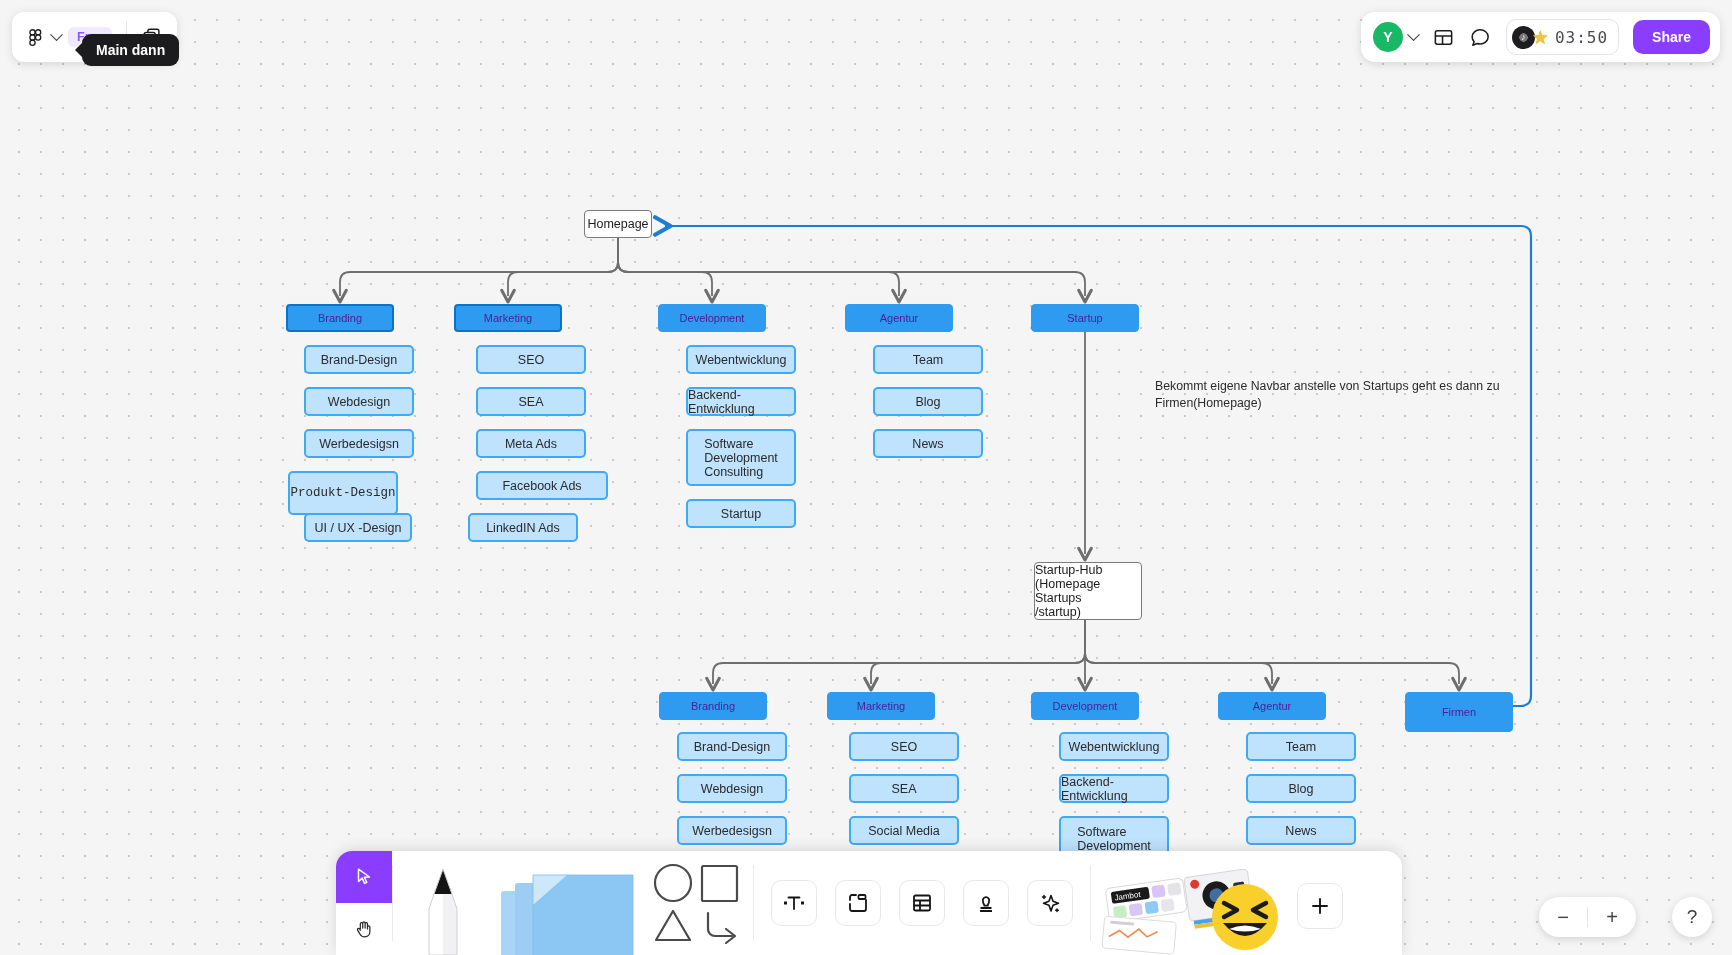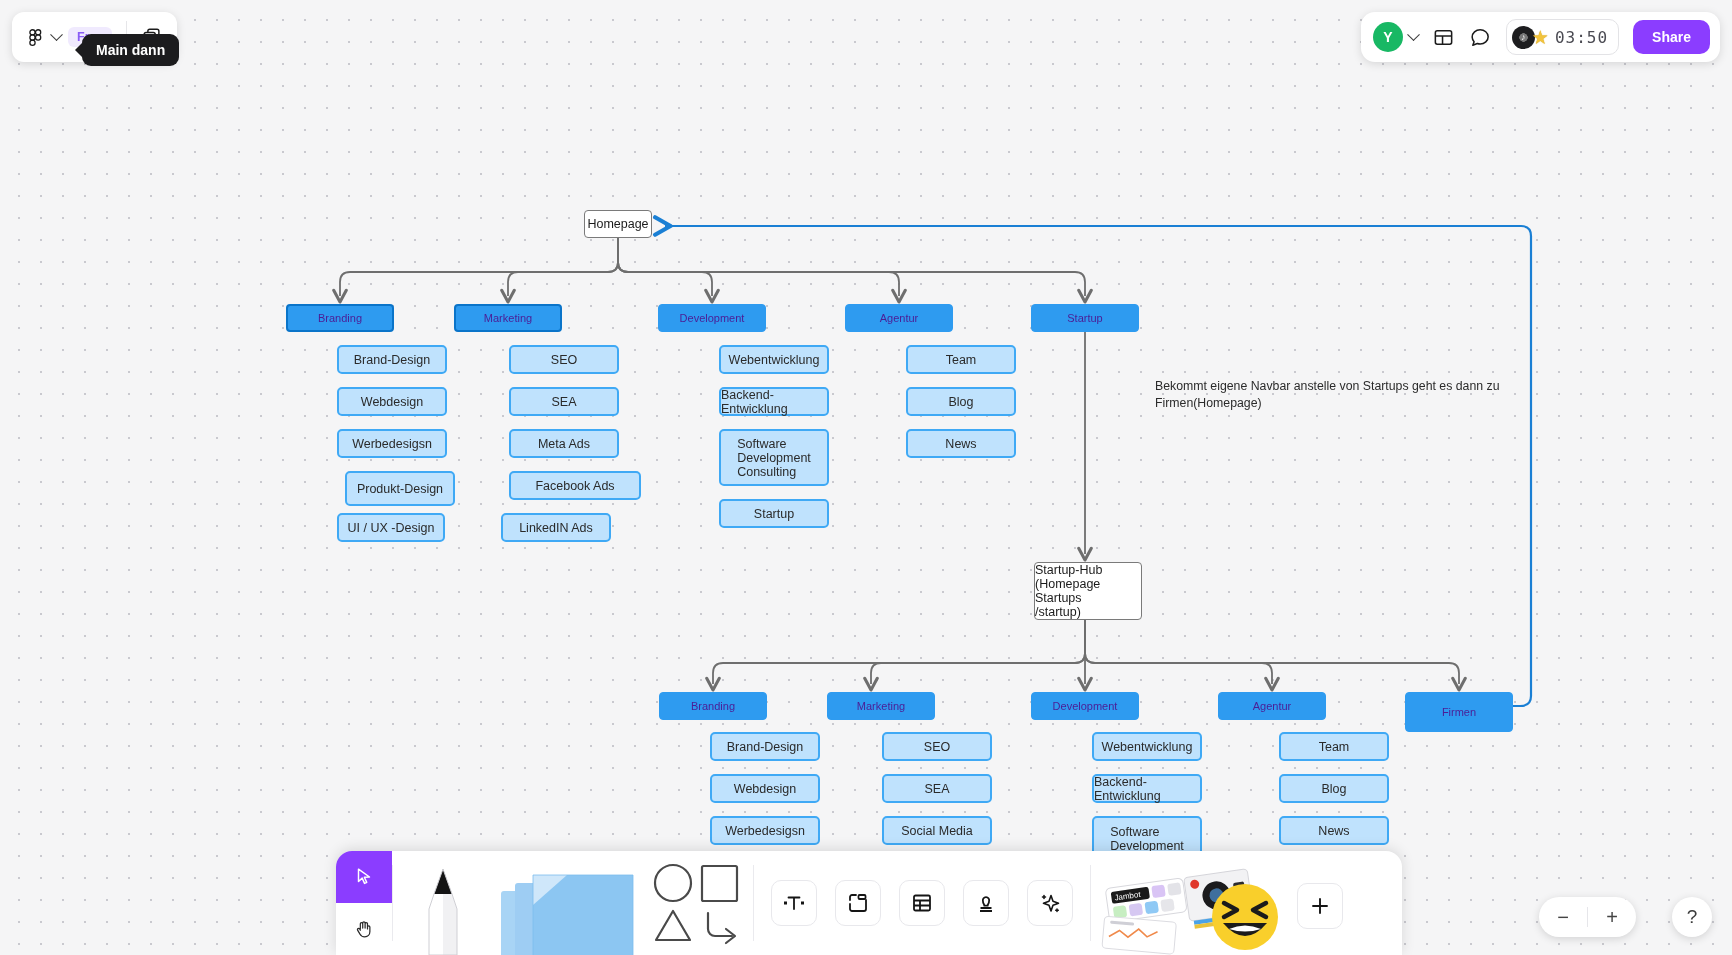--- a/index.html
+++ b/index.html
@@ -45,21 +45,20 @@
   .node-head.selected {
     border: 2.5px solid #0a74c9;
     box-shadow: 0 0 0 1px #2e9bf0 inset;
   }
   .node-leaf {
     background: #bfe2fd;
     border: 2px solid #3fa9f5;
     border-radius: 5px;
     color: #2a2a2a;
     font-size: 12.5px;
-    margin-left: 33px;
   }
   .note {
     position: absolute;
     font-size: 12.3px;
     color: #2b2b2b;
     line-height: 1.35;
     white-space: pre-line;
     user-select: none;
   }
 
@@ -205,21 +204,21 @@
 
     <div id="nodes">
         <div class="node node-plain" style="left: 584px; top: 210px; width: 68px; height: 28px; white-space: pre-line;">Homepage</div>
         <div class="node node-plain" style="left: 1034px; top: 562px; width: 108px; height: 58px; white-space: pre-line;">Startup-Hub
 (Homepage Startups
 /startup)</div>
         <div class="node node-head selected" style="left: 286px; top: 304px; width: 108px; height: 28px; white-space: pre-line;">Branding</div>
         <div class="node node-leaf" style="left: 304px; top: 345px; width: 110px; height: 29px; white-space: pre-line;">Brand-Design</div>
         <div class="node node-leaf" style="left: 304px; top: 387px; width: 110px; height: 29px; white-space: pre-line;">Webdesign</div>
         <div class="node node-leaf" style="left: 304px; top: 429px; width: 110px; height: 29px; white-space: pre-line;">Werbedesigsn</div>
-        <div class="node node-leaf" style="left: 312px; top: 471px; width: 110px; height: 35px; white-space: pre-line;">Produkt-Design</div>
+        <div class="node node-leaf" style="left: 288px; top: 471px; width: 110px; height: 44px; white-space: pre-line; font-family: Liberation Mono, monospace;">Produkt-Design</div>
         <div class="node node-leaf" style="left: 304px; top: 513px; width: 108px; height: 29px; white-space: pre-line;">UI / UX -Design</div>
         <div class="node node-head selected" style="left: 454px; top: 304px; width: 108px; height: 28px; white-space: pre-line;">Marketing</div>
         <div class="node node-leaf" style="left: 476px; top: 345px; width: 110px; height: 29px; white-space: pre-line;">SEO</div>
         <div class="node node-leaf" style="left: 476px; top: 387px; width: 110px; height: 29px; white-space: pre-line;">SEA</div>
         <div class="node node-leaf" style="left: 476px; top: 429px; width: 110px; height: 29px; white-space: pre-line;">Meta Ads</div>
         <div class="node node-leaf" style="left: 476px; top: 471px; width: 132px; height: 29px; white-space: pre-line;">Facebook Ads</div>
         <div class="node node-leaf" style="left: 468px; top: 513px; width: 110px; height: 29px; white-space: pre-line;">LinkedIN Ads</div>
         <div class="node node-head" style="left: 658px; top: 304px; width: 108px; height: 28px; white-space: pre-line;">Development</div>
         <div class="node node-leaf" style="left: 686px; top: 345px; width: 110px; height: 29px; white-space: pre-line;">Webentwicklung</div>
         <div class="node node-leaf" style="left: 686px; top: 387px; width: 110px; height: 29px; white-space: pre-line;">Backend-Entwicklung</div>

